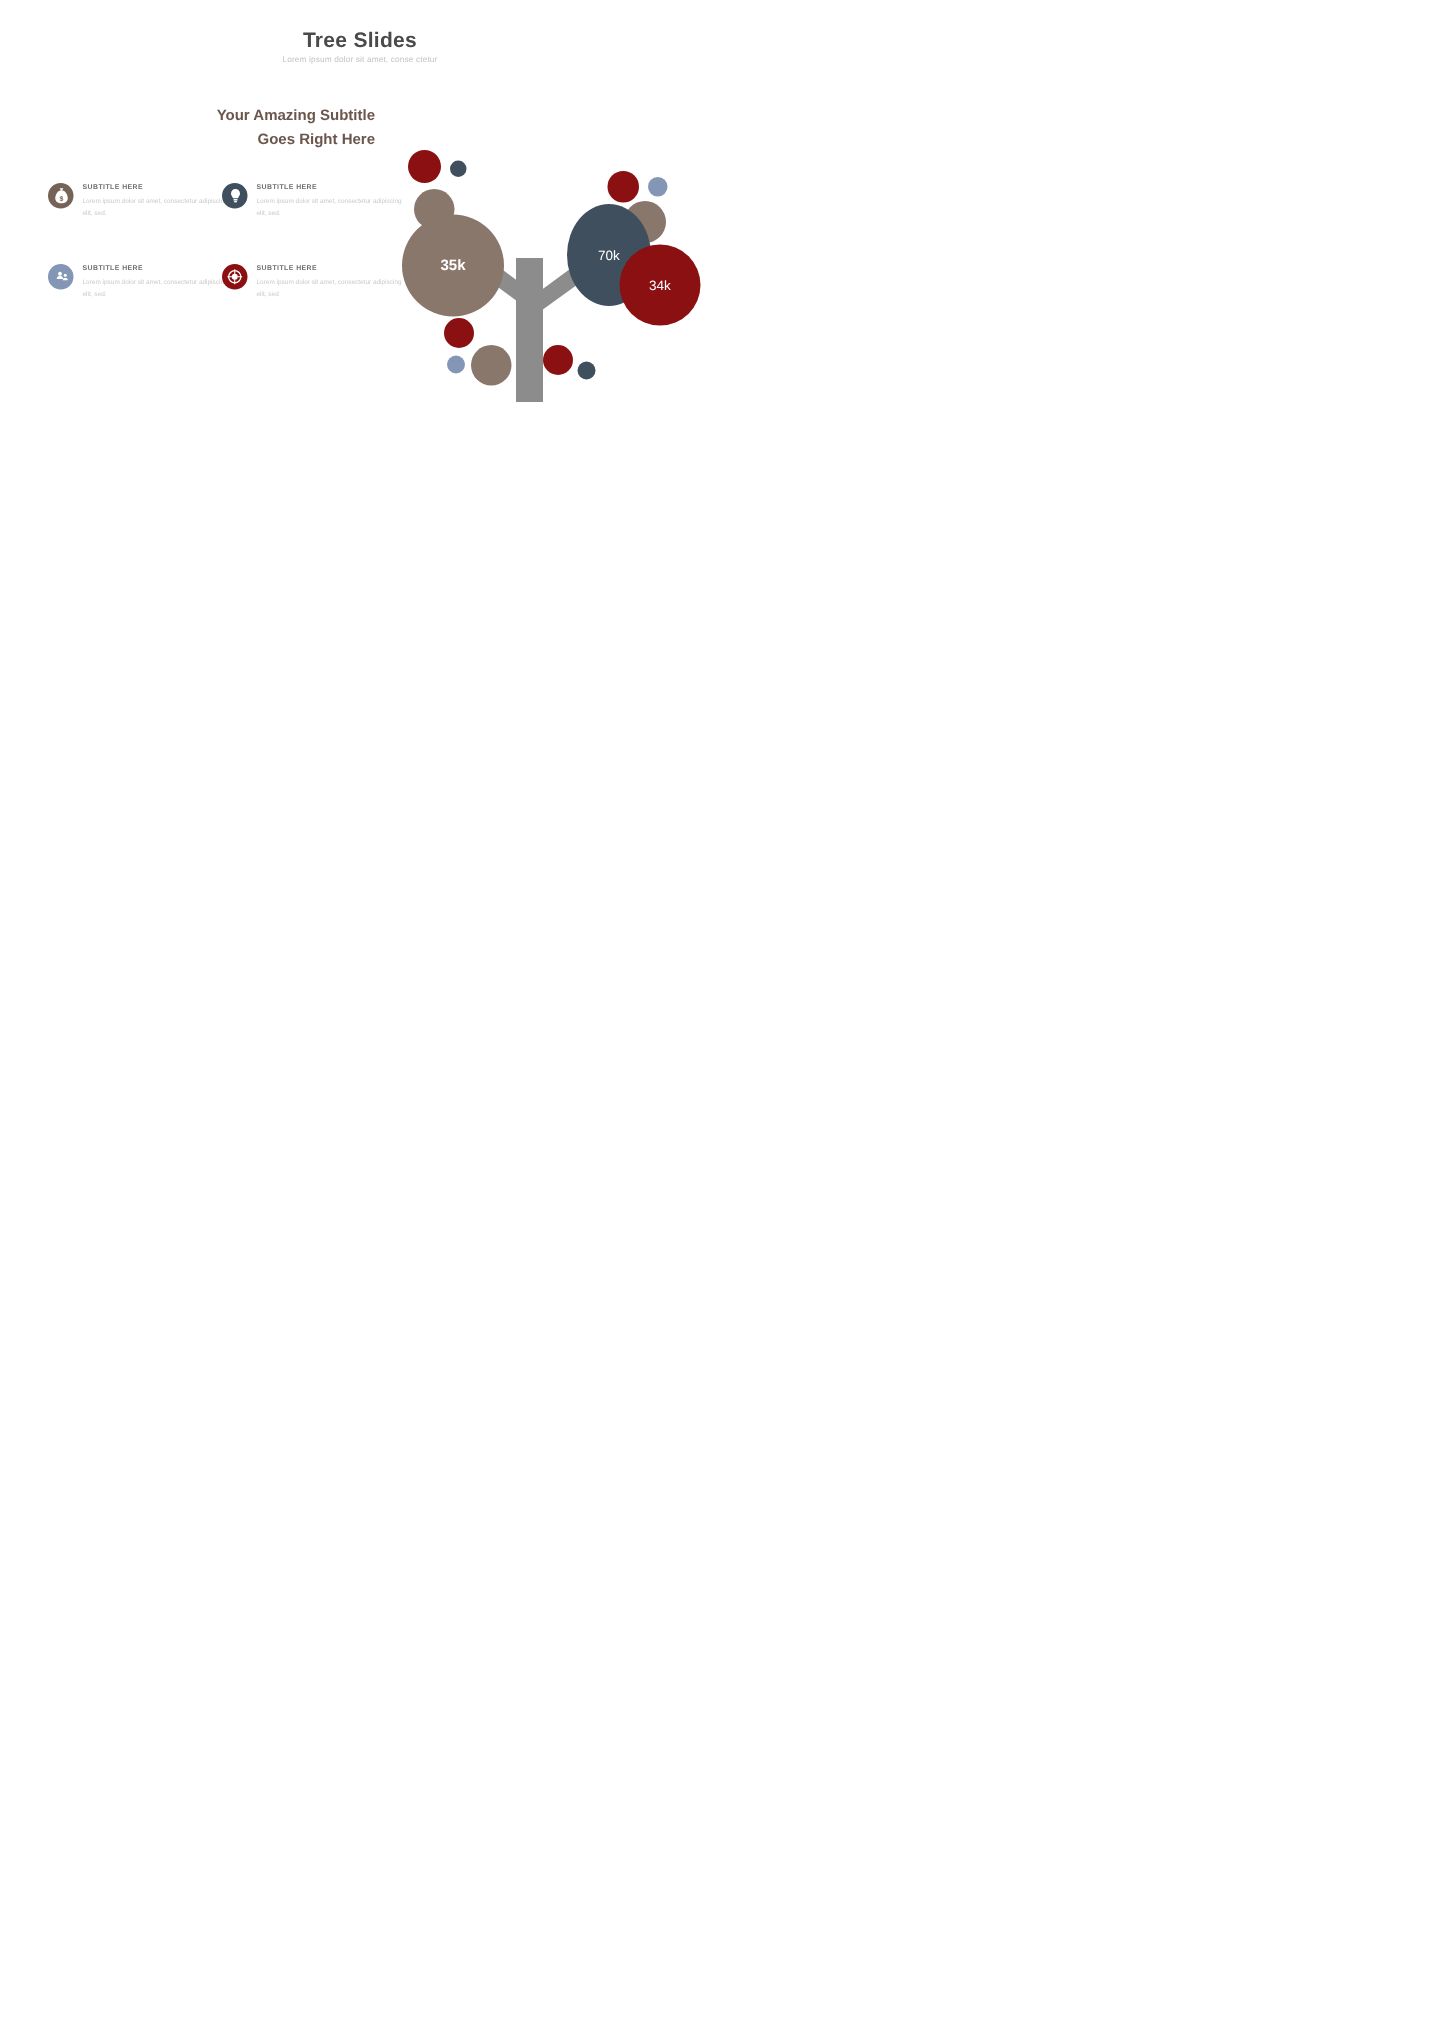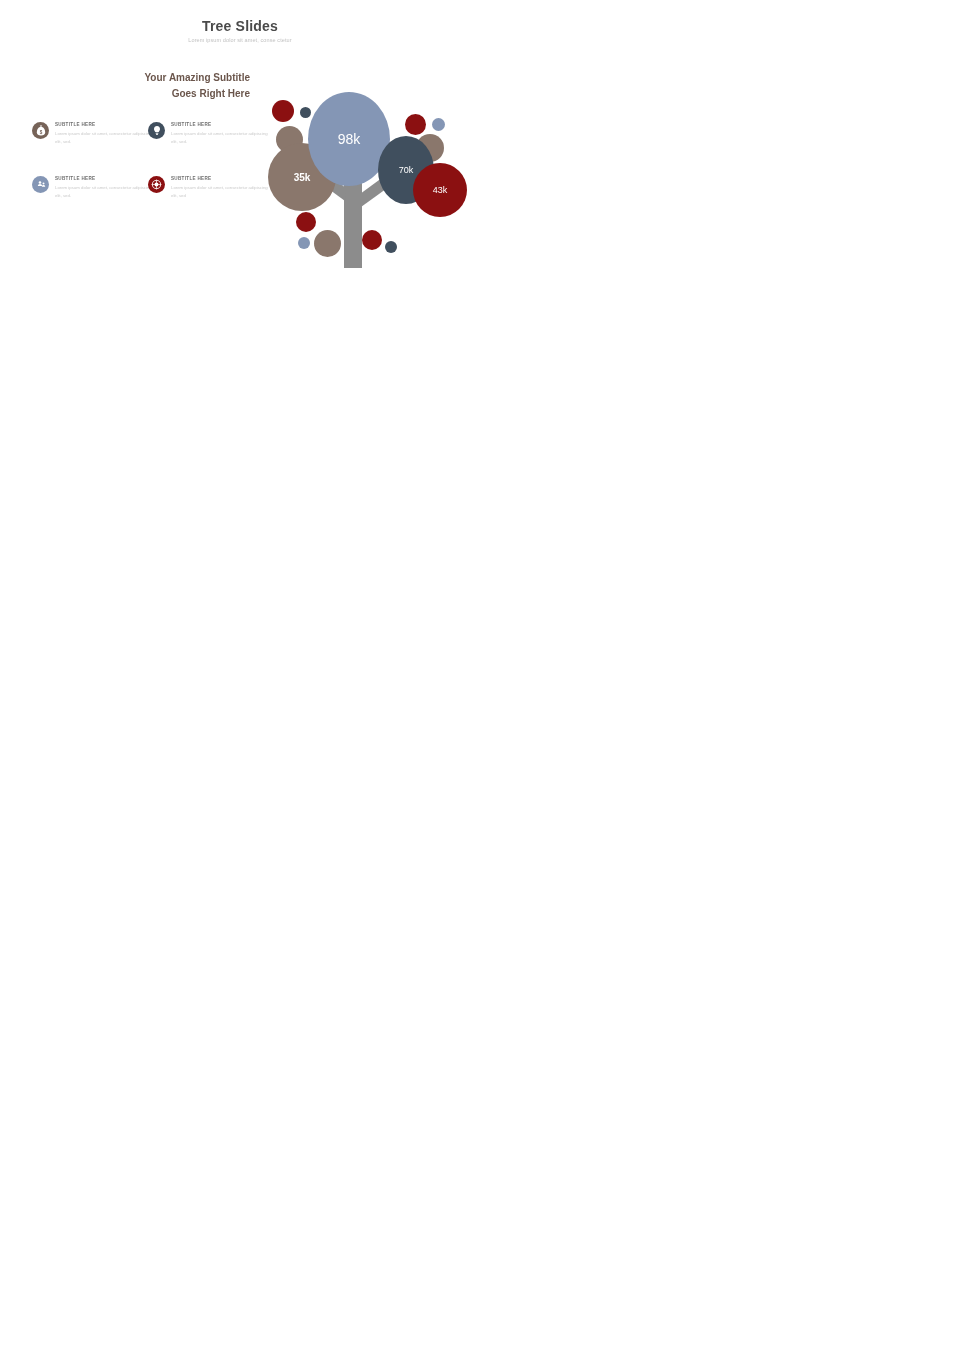--- a/index.html
+++ b/index.html
@@ -872,24 +872,21 @@
   <div class="dot" style="left:416px;top:134px;width:28px;height:28px;background:#8a776c;"></div>
   <div class="dot" style="left:296px;top:212px;width:20px;height:20px;background:#8b1011;"></div>
   <div class="dot" style="left:298px;top:237px;width:12px;height:12px;background:#8496b5;"></div>
   <div class="dot" style="left:314px;top:230px;width:27px;height:27px;background:#8a776c;"></div>
   <div class="dot" style="left:362px;top:230px;width:20px;height:20px;background:#8b1011;"></div>
   <div class="dot" style="left:385px;top:241px;width:12px;height:12px;background:#404f5e;"></div>
 
   <div class="bubble" style="left:268px;top:143px;width:68px;height:68px;background:#8a776c;font-size:10px;font-weight:bold;">
     <span>35k</span>
   </div>
-  <div class="bubble" style="left:308px;top:92px;width:82px;height:94px;border-radius:50%;background:#8496b5;font-size:14px;font-weight:normal;">
-    <span>98k</span>
-  </div>
   <div class="bubble" style="left:378px;top:136px;width:56px;height:68px;border-radius:50%;background:#404f5e;font-size:9px;font-weight:normal;">
     <span>70k</span>
   </div>
   <div class="bubble" style="left:413px;top:163px;width:54px;height:54px;background:#8b1011;font-size:9px;font-weight:normal;">
-    <span>43k</span>
+    <span>34k</span>
   </div>
 </div>
 
 </div>
 
 </body></html>

